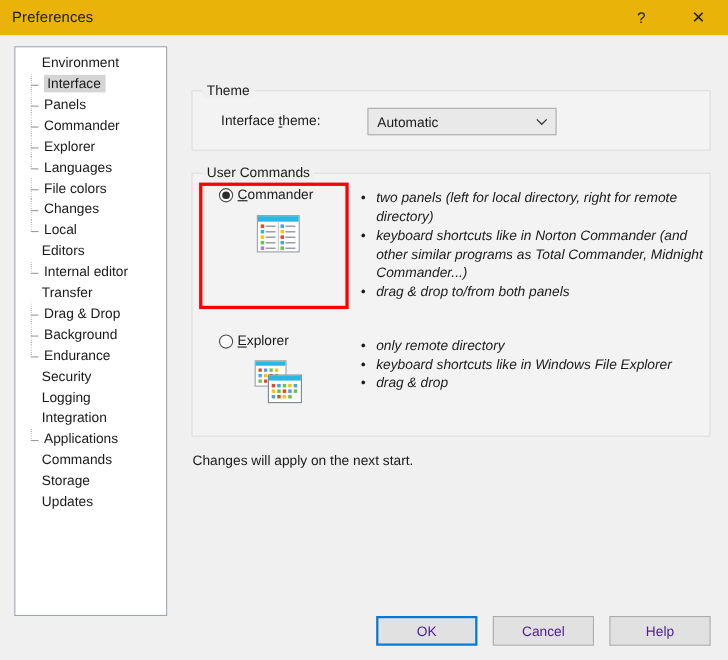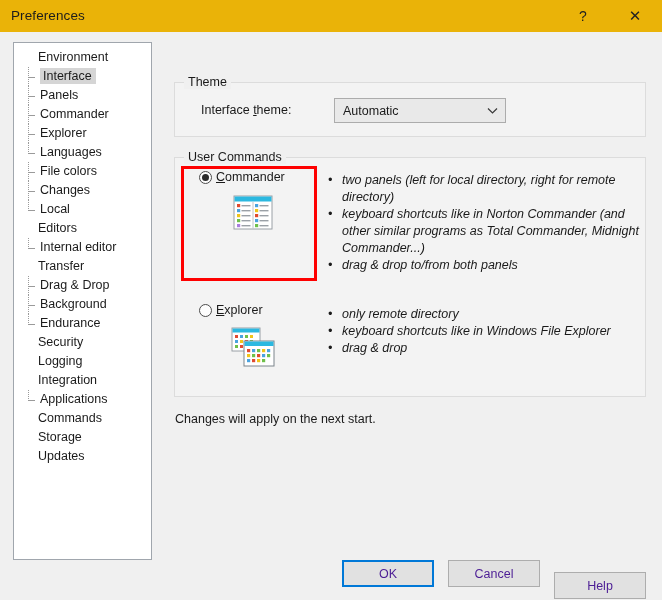--- a/index.html
+++ b/index.html
@@ -302,21 +302,21 @@
     align-items: center;
     justify-content: center;
     cursor: default;
   }
   #btn-ok {
     left: 342px;
     border: 2px solid #0078d7;
     background: #e1e1e1;
   }
   #btn-cancel { left: 448px; }
-  #btn-help   { left: 554px; margin-top: 12px; }
+  #btn-help   { left: 554px; }
 
   
   .app-icon { display: block; }
 </style>
 </head>
 <body>
 
 <div class="titlebar">
   <div class="titlebar-text">Preferences</div>
   <div class="title-btn btn-help">

